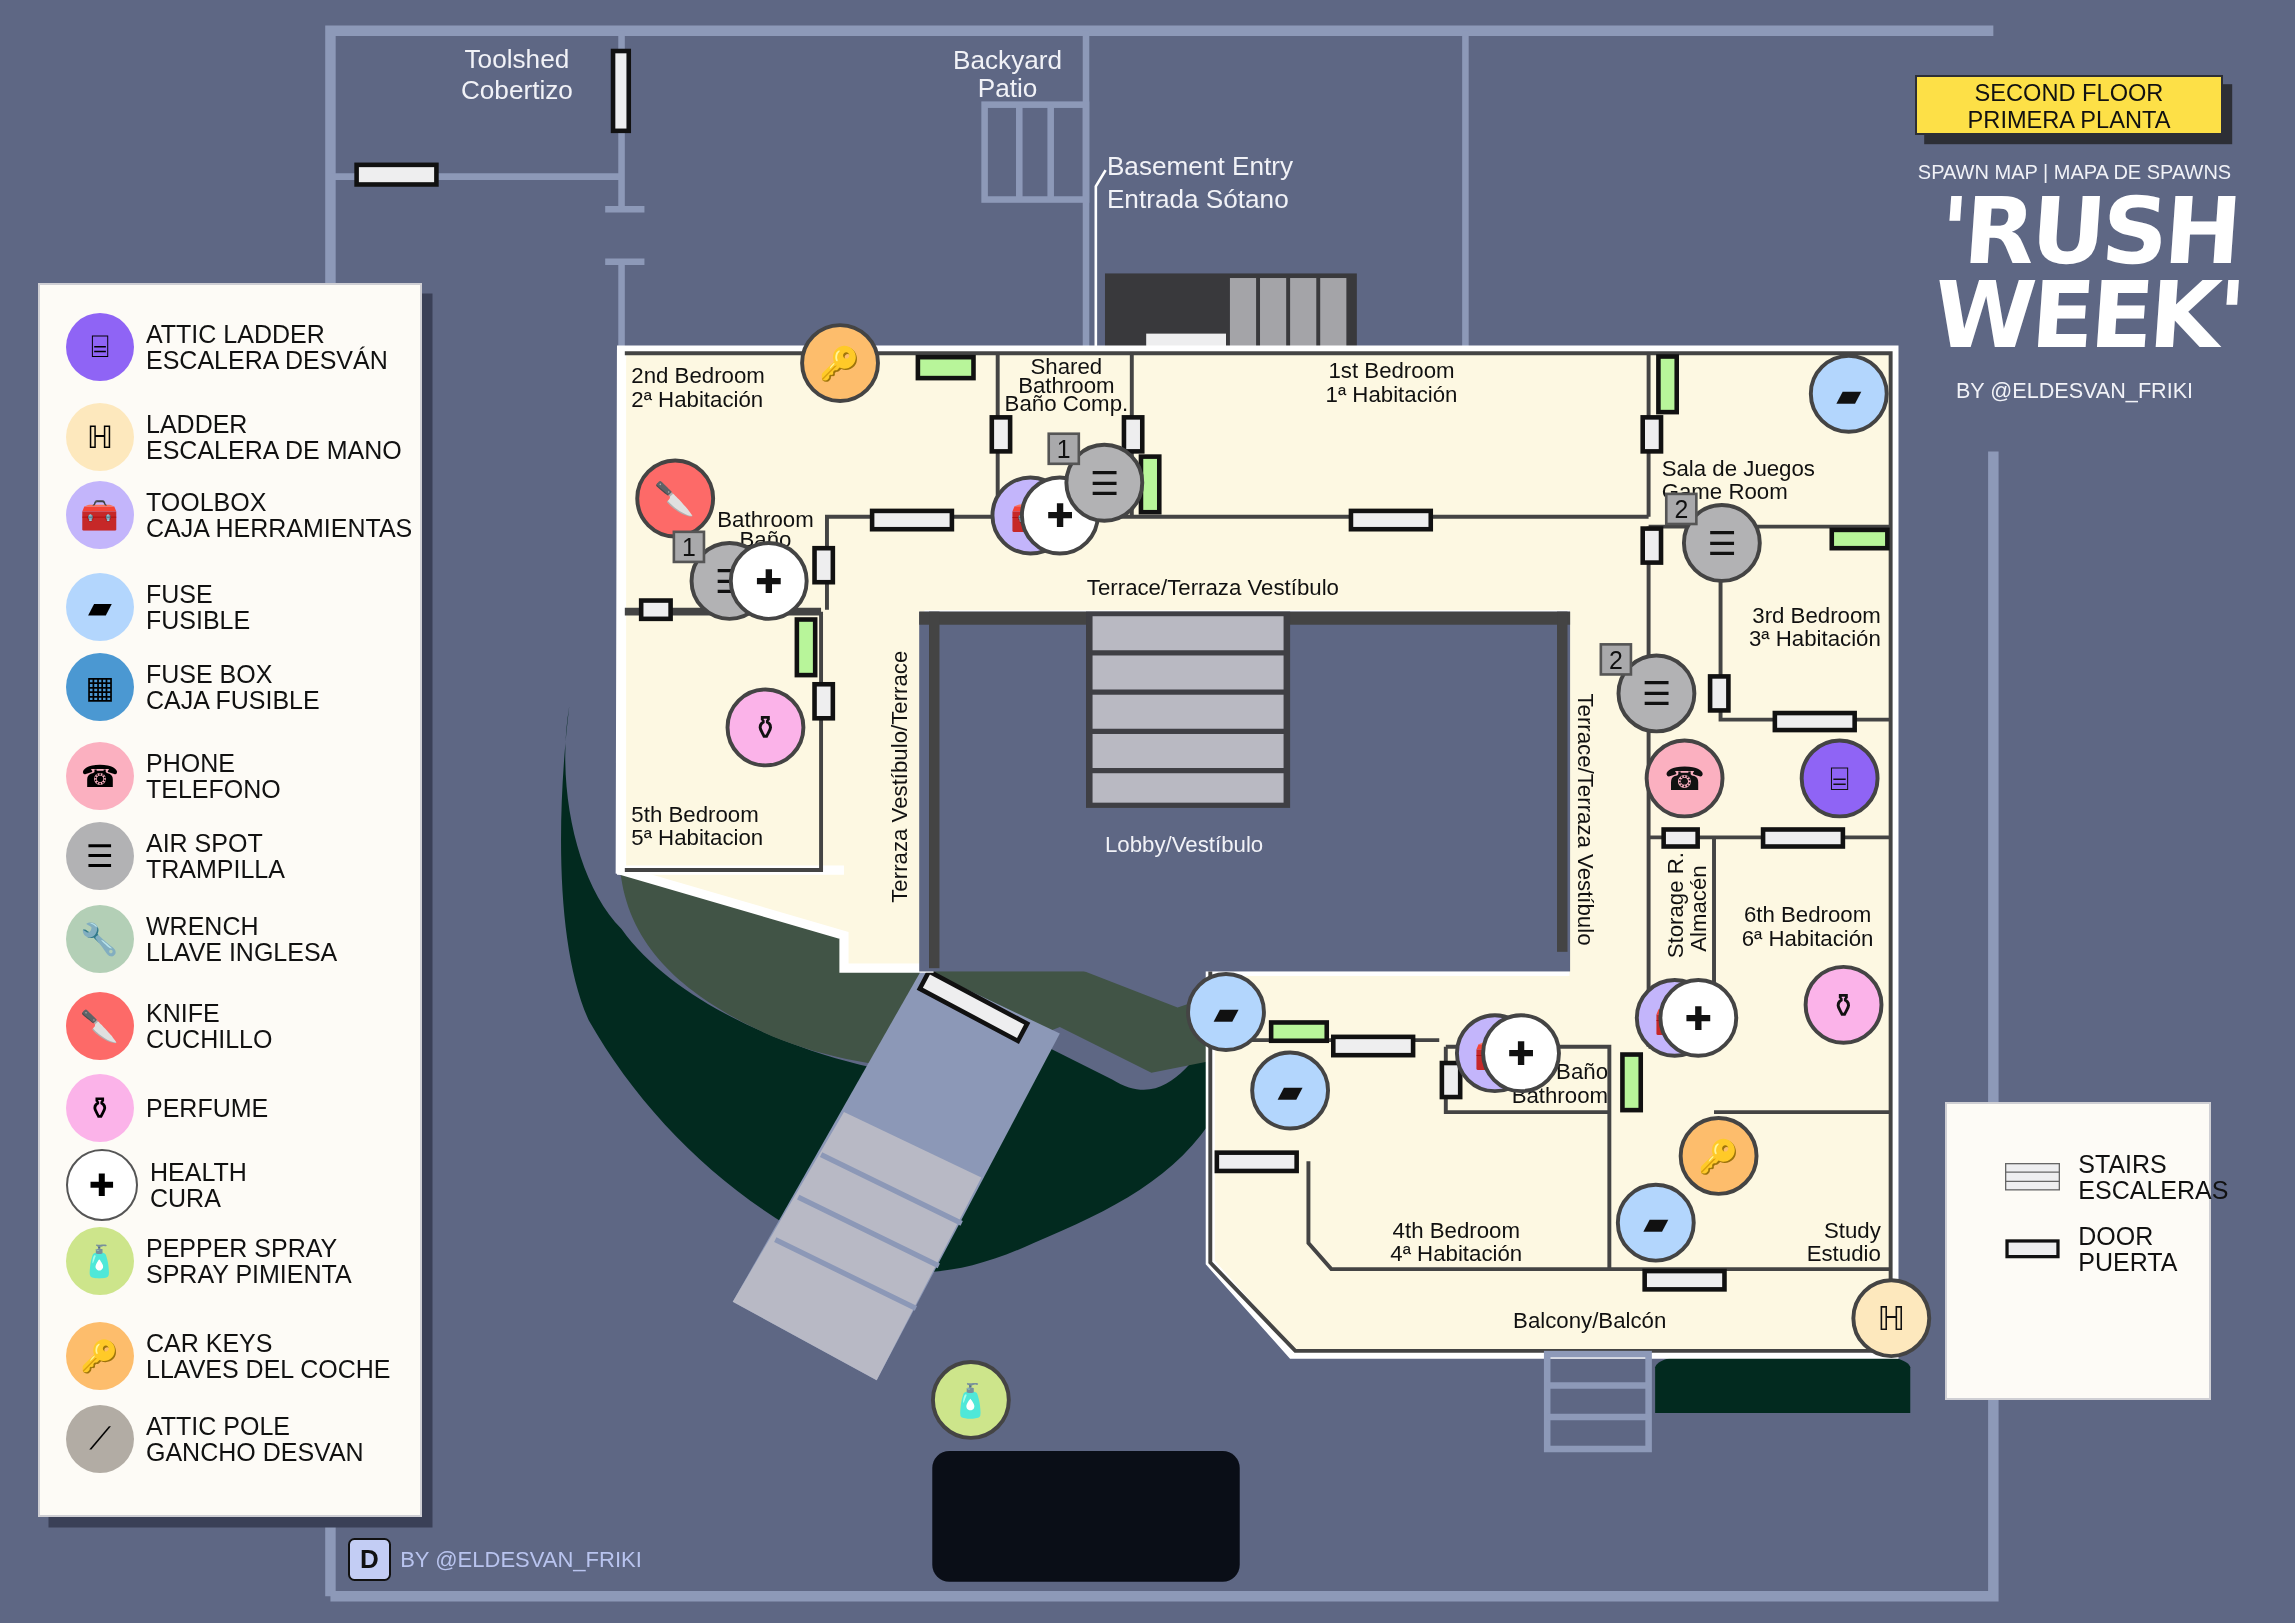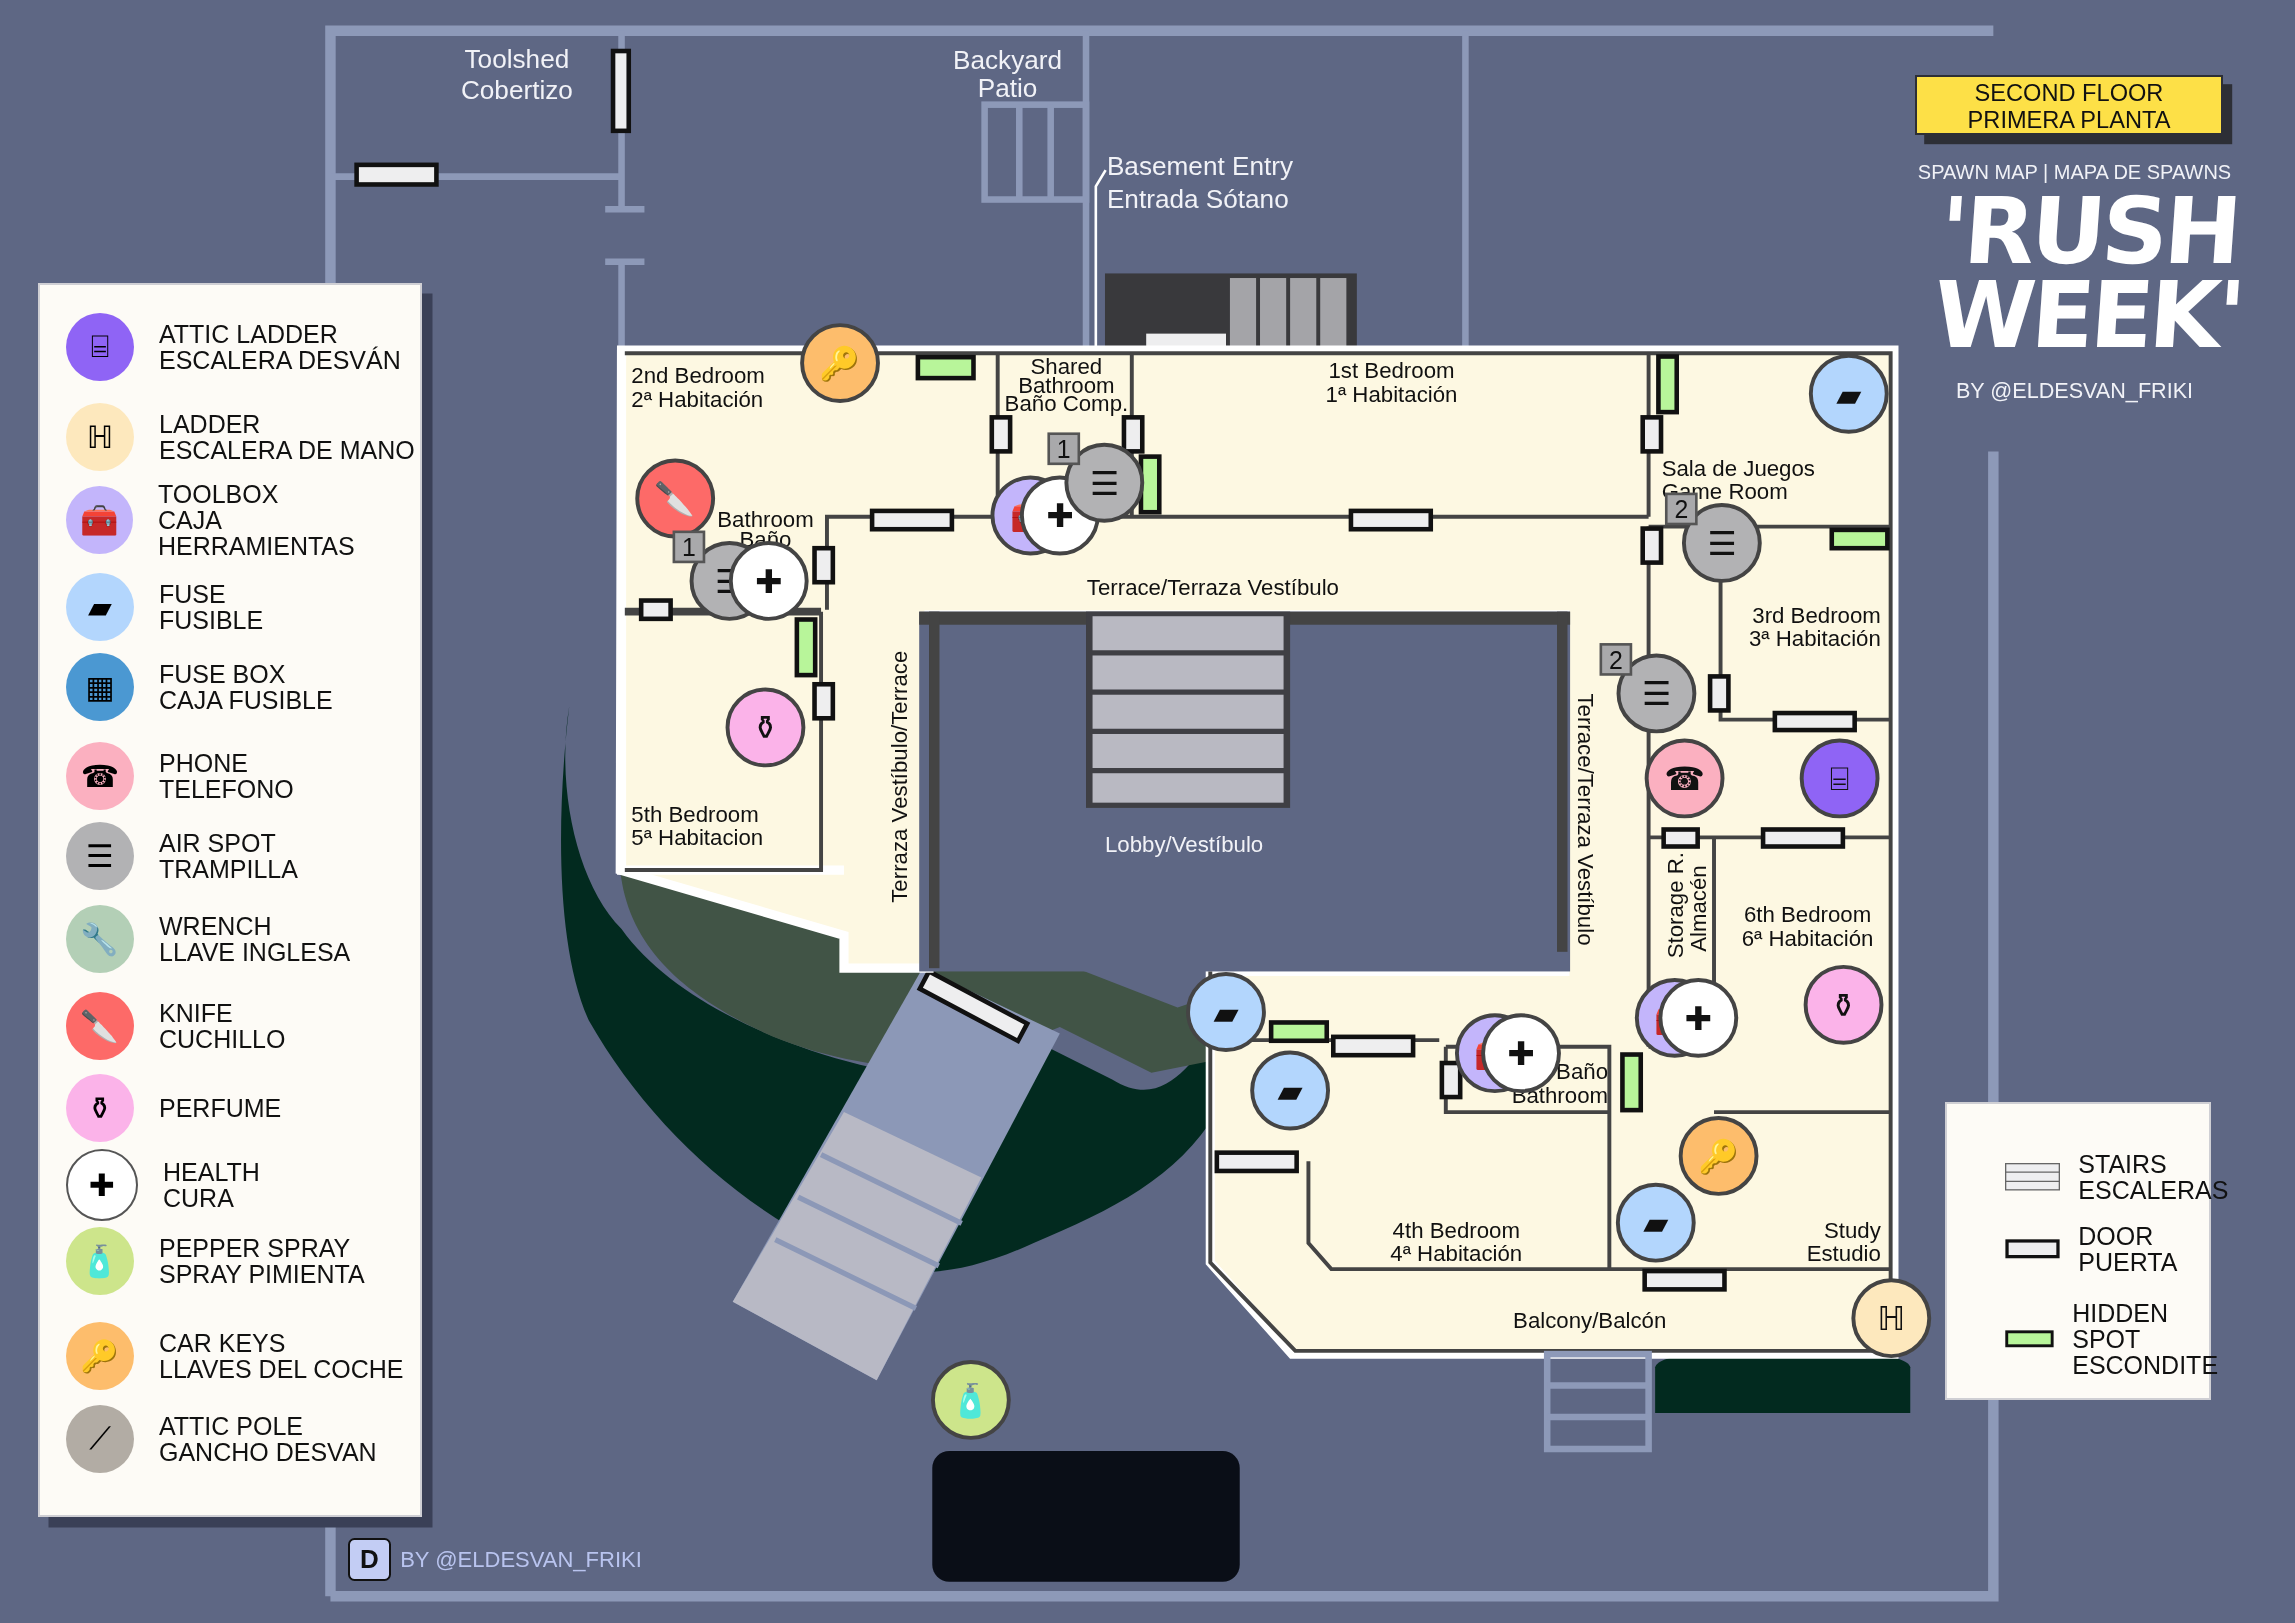--- a/index.html
+++ b/index.html
@@ -13,21 +13,21 @@
   .hidden{fill:#b8f59a;stroke:#111;stroke-width:7;}
   .room-label{font-family:"Liberation Sans",sans-serif;font-size:34px;fill:#111;}
   .out-label{font-family:"Liberation Sans",sans-serif;font-size:40px;fill:#f1f2f7;}
   .marker circle.bg{stroke:#444;stroke-width:6;}
   .badge rect{fill:#a9a9ab;stroke:#555;stroke-width:4;}
   .badge text{font-size:38px;fill:#111;font-family:"Liberation Sans",sans-serif;}
   .legend{position:absolute;background:#fdfbf6;border:2.6px solid #cfcfd4;box-shadow:10.5px 10.5px 0 #3a4057;}
   .legend-left{left:38px;top:283px;width:380px;height:1230px;}
   .legend-item{position:absolute;left:26px;display:flex;align-items:center;}
   .legend-icon{width:68px;height:68px;border-radius:50%;display:flex;align-items:center;justify-content:center;}
-  .legend-text{margin-left:25px;font-size:25px;line-height:26px;color:#111;font-family:"Liberation Sans",sans-serif;}
+  .legend-text{margin-left:12px;font-size:25px;line-height:26px;color:#111;font-family:"Liberation Sans",sans-serif;}
   .legend-right{left:1945px;top:1102px;width:262px;height:294px;box-shadow:none;}
   .legend-right .row{position:absolute;left:46px;display:flex;align-items:center;padding-left:12px;}
   .legend-right .sw{width:55px;height:19.6px;}
   .legend-right .lt{margin-left:18.3px;font-size:25px;line-height:26px;color:#111;}
   .title-box{position:absolute;left:1915px;top:75px;width:308px;height:60px;background:#fde047;border:2.6px solid #2d2f36;box-shadow:9.2px 9.2px 0 #2d2f36;text-align:center;font-size:23.6px;line-height:27.5px;color:#111;padding-top:2.6px;box-sizing:border-box;}
   .subtitle{position:absolute;left:1898px;top:161px;width:353px;text-align:center;font-size:20px;color:#f1f2f7;}
   .brand{position:absolute;left:1937px;top:190px;width:288px;text-align:center;font-family:"DejaVu Sans",sans-serif;font-weight:bold;font-size:92px;line-height:84px;color:#fff;transform:skewX(-4deg);letter-spacing:-3.9px;}
   .byline{position:absolute;left:1898px;top:378px;width:353px;text-align:center;font-size:21.6px;color:#f1f2f7;}
   .footer-credit{position:absolute;left:348px;top:1538px;display:flex;align-items:center;}
   .footer-credit .logo{width:39px;height:39px;border-radius:6.5px;background:#c3cdf4;border:2px solid #111;display:flex;align-items:center;justify-content:center;font-weight:bold;font-size:26px;color:#111;}
@@ -419,28 +419,19 @@
   </div>
   <div class="row" style="top:119px">
     <svg class="sw" viewBox="0 0 84 30">
         <rect x="3" y="3" width="78" height="24" fill="#eeeeef" stroke="#111" stroke-width="5"></rect>
       </svg>
     <div class="lt">
         <div>DOOR</div>
         <div>PUERTA</div>
       </div>
   </div>
-  <div class="row" style="top:196px">
-    <svg class="sw" viewBox="0 0 84 30">
-        <rect x="3" y="3" width="78" height="24" fill="#b8f59a" stroke="#111" stroke-width="5"></rect>
-      </svg>
-    <div class="lt">
-        <div>HIDDEN SPOT</div>
-        <div>ESCONDITE</div>
-      </div>
-  </div>
 </div>
 
 <div class="footer-credit">
   <div class="logo">D</div>
   <div class="txt">BY @ELDESVAN_FRIKI</div>
 </div>
 
 
 </body></html>

